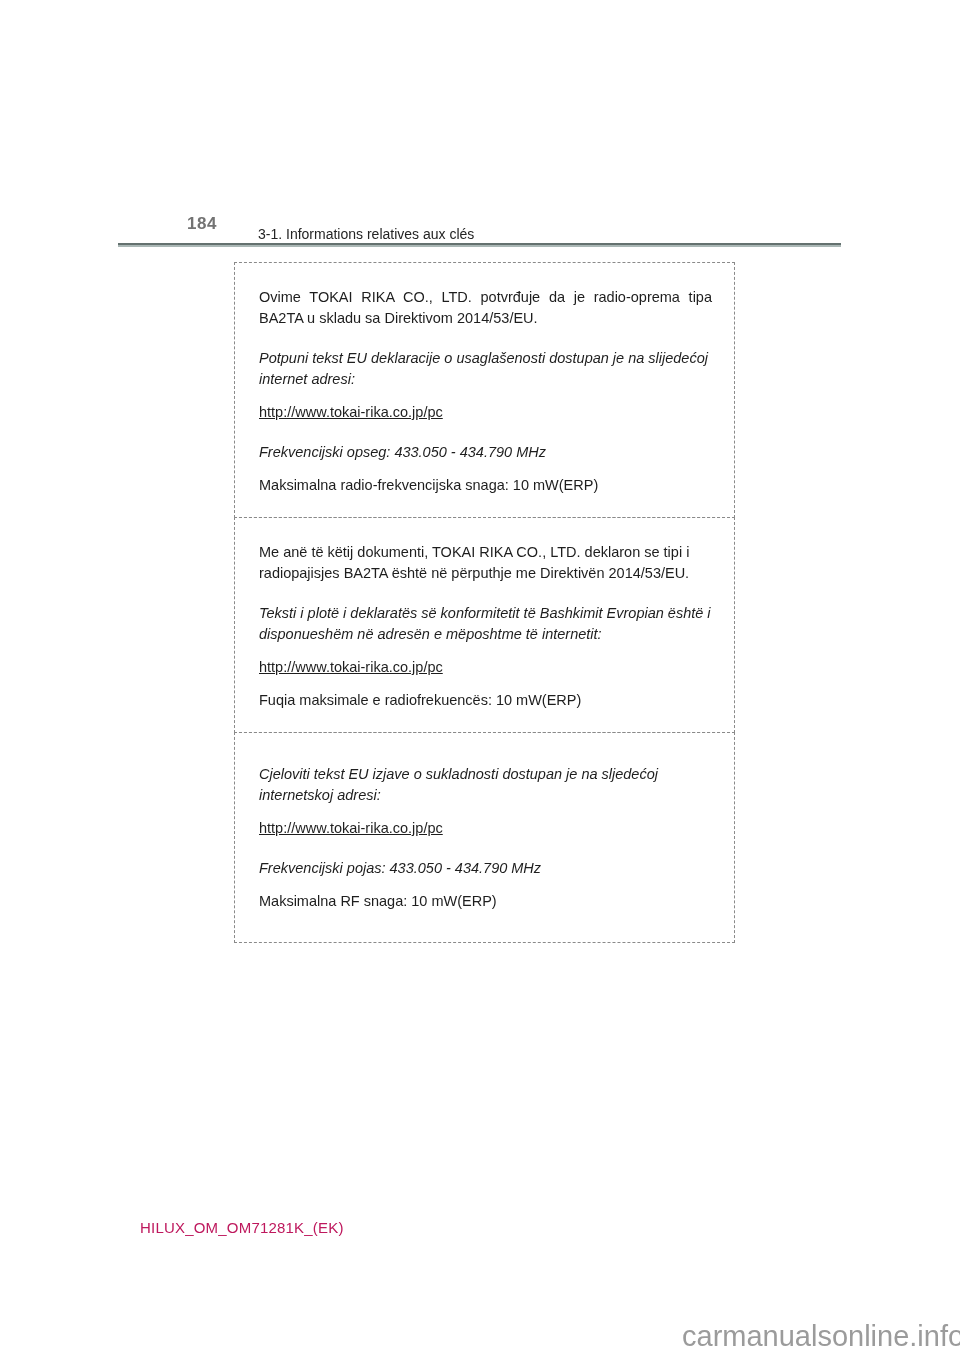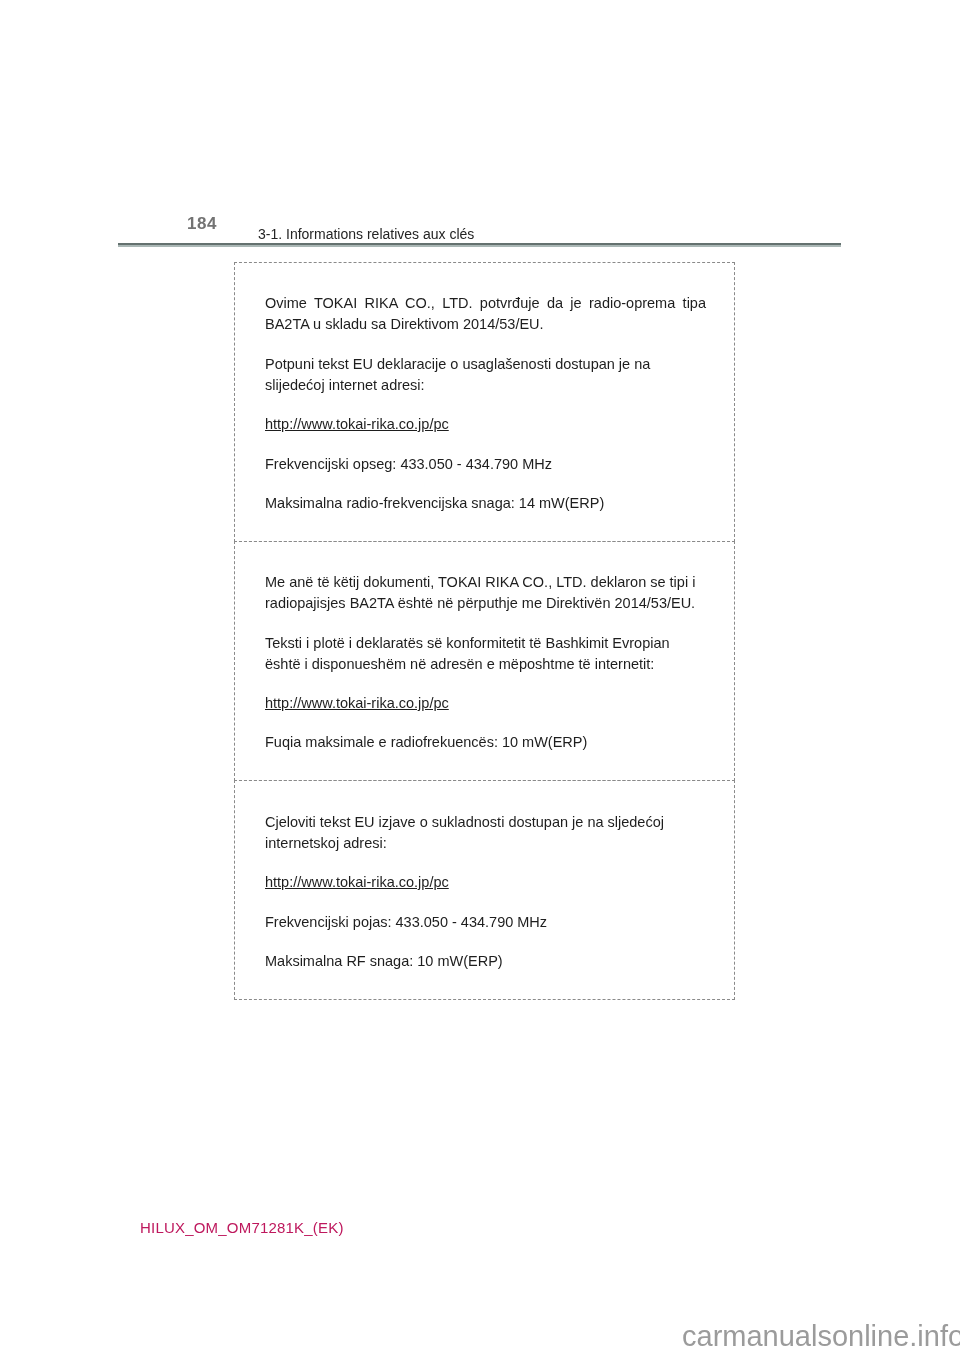--- a/index.html
+++ b/index.html
@@ -51,24 +51,24 @@
   .reg-box {
     border: 1px dashed #8a8a8a;
     margin-bottom: -1px;
     padding: 12px 10px 9px 12px;
     font-size: 14.5px;
     line-height: 21px;
     color: #1e1e1e;
     min-height: 211px;
   }
   .reg-box p {
-    margin: 18px;
+    margin: 12px;
     white-space: pre-wrap;
   }
-  .reg-box p.gap { margin-top: 19px; }
+  .reg-box p.gap { margin-top: 19px; font-style: italic; }
   .reg-box p.justify { text-align: justify; }
   .url { text-decoration: underline; }
 
   
   .footer-code {
     position: absolute;
     left: 140px;
     top: 1219px;
     font-size: 15px;
     color: #be185d;
@@ -91,21 +91,21 @@
 
 <div class="header-rule"></div>
 
 <div class="boxes-stack">
 
   <div class="reg-box">
     <p class="justify">Ovime TOKAI RIKA CO., LTD. potvrđuje da je radio-oprema tipa BA2TA u skladu sa Direktivom 2014/53/EU.</p>
     <p class="gap">Potpuni tekst EU deklaracije o usaglašenosti dostupan je na slijedećoj internet adresi:</p>
     <p><span class="url">http://www.tokai-rika.co.jp/pc</span></p>
     <p class="gap">Frekvencijski opseg: 433.050 - 434.790 MHz</p>
-    <p>Maksimalna radio-frekvencijska snaga: 14 mW(ERP)</p>
+    <p>Maksimalna radio-frekvencijska snaga: 10 mW(ERP)</p>
   </div>
 
   <div class="reg-box">
     <p>Me anë të këtij dokumenti, TOKAI RIKA CO., LTD. deklaron se tipi i radiopajisjes BA2TA është në përputhje me Direktivën 2014/53/EU.</p>
     <p class="gap">Teksti i plotë i deklaratës së konformitetit të Bashkimit Evropian është i disponueshëm në adresën e mëposhtme të internetit:</p>
     <p><span class="url">http://www.tokai-rika.co.jp/pc</span></p>
     <p>Fuqia maksimale e radiofrekuencës: 10 mW(ERP)</p>
   </div>
 
   <div class="reg-box">

